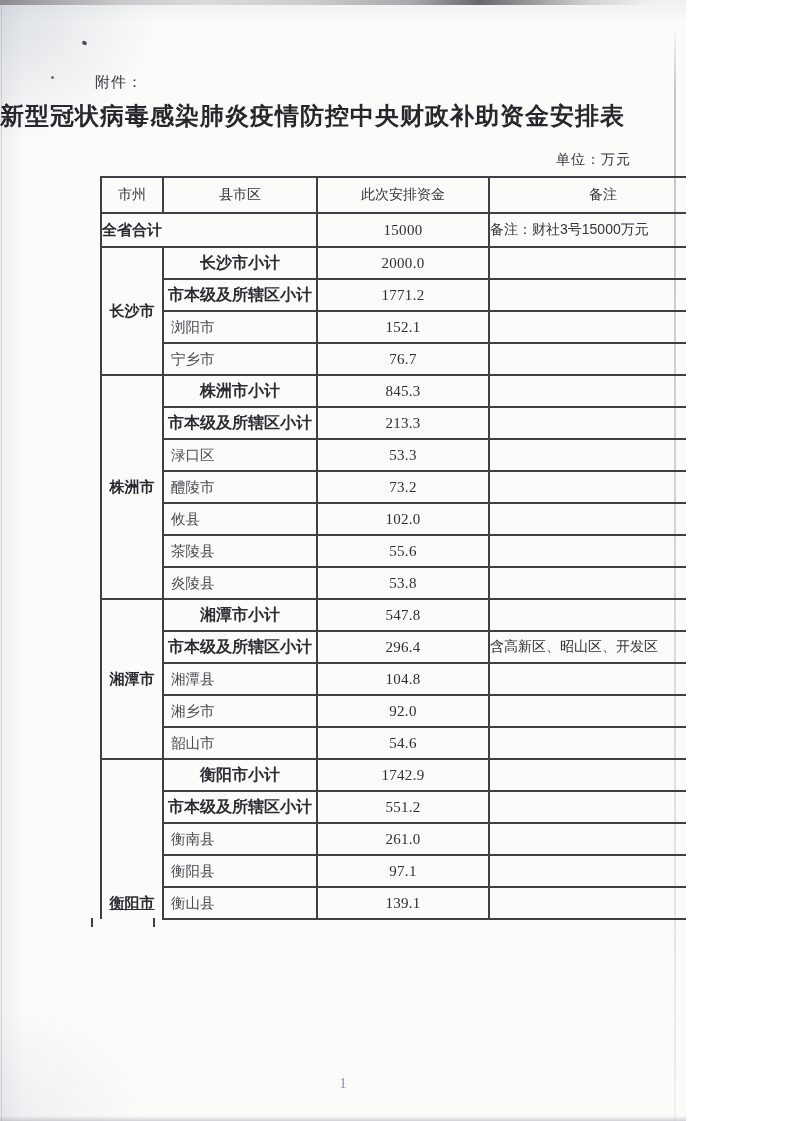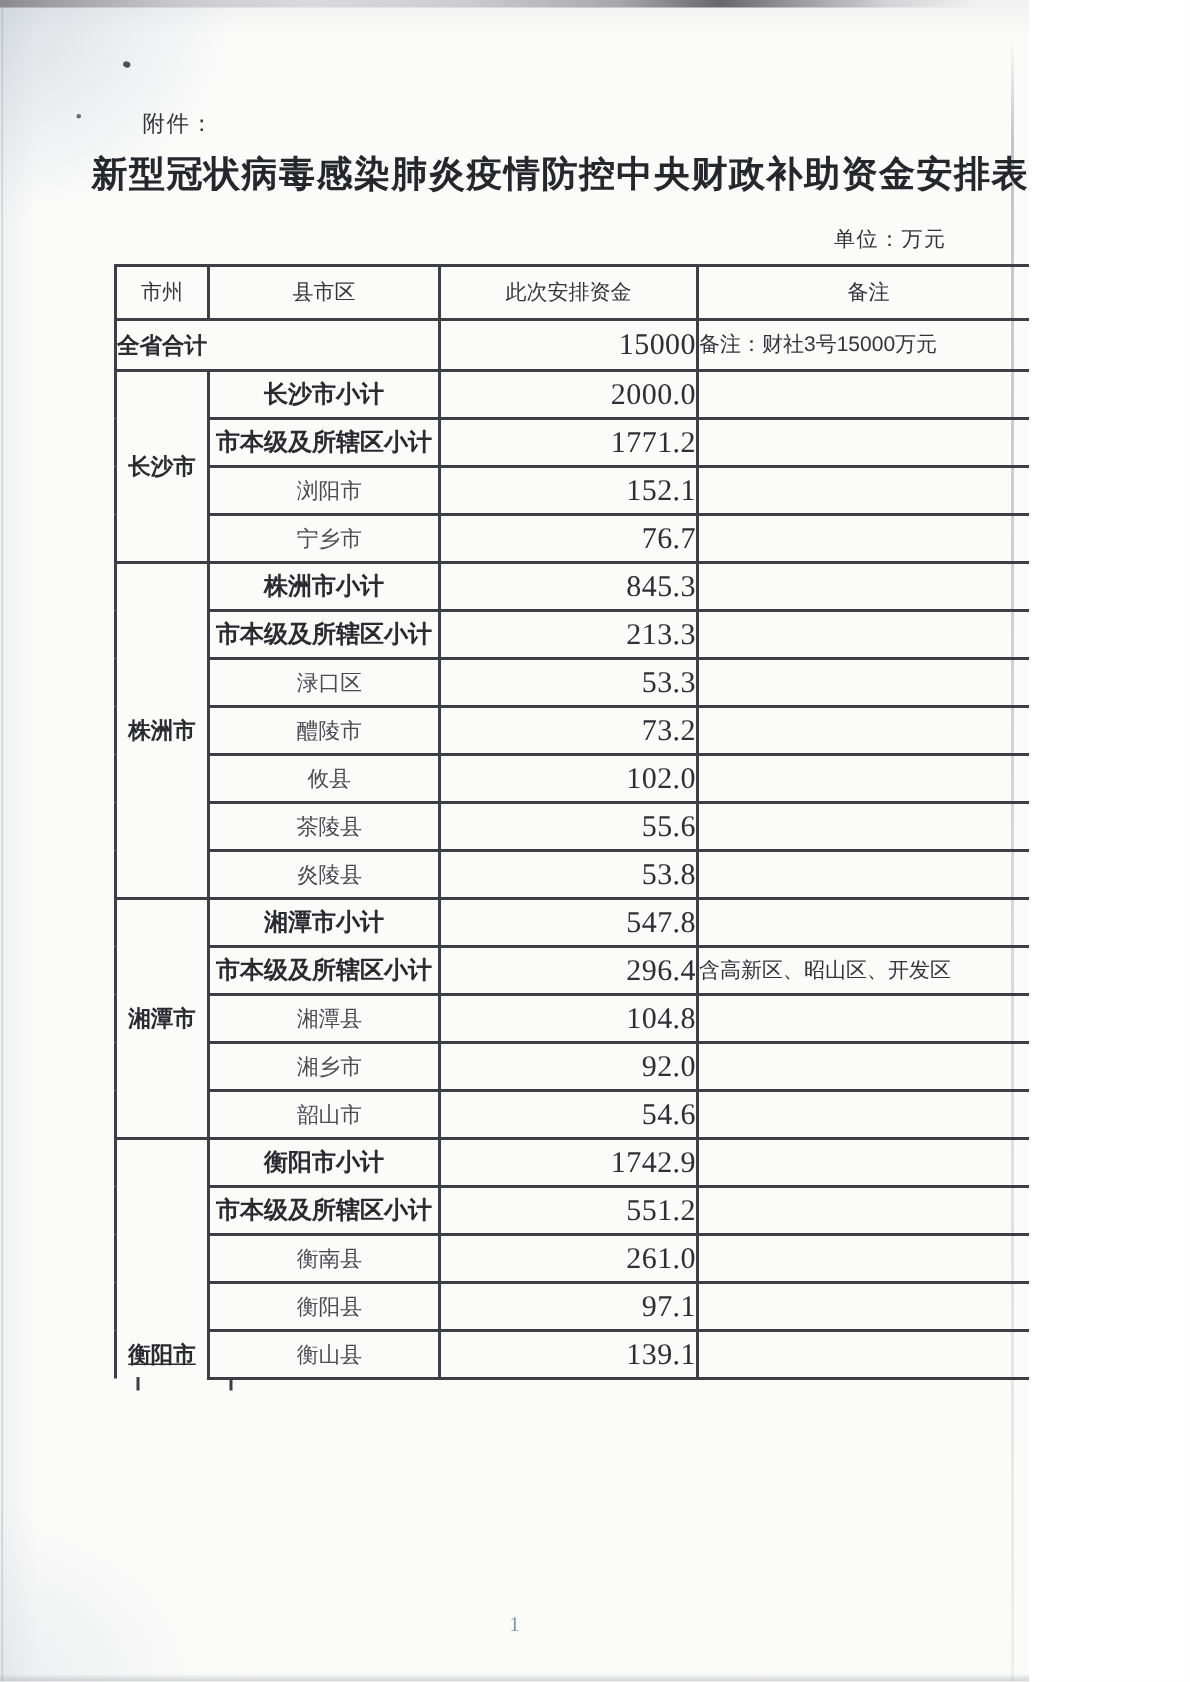--- a/index.html
+++ b/index.html
@@ -37,44 +37,44 @@
     position: absolute; left: 0; right: 0; bottom: 0; height: 5px;
     background: linear-gradient(0deg, rgba(165,168,175,0.5), rgba(165,168,175,0));
   }
   .speck { position: absolute; background: #4e4e54; border-radius: 50%; }
   .speck-1 { left: 82px; top: 41px; width: 5px; height: 4px; transform: rotate(25deg); }
   .speck-2 { left: 51px; top: 76px; width: 3px; height: 3px; background: #6b6b71; }
 
   .attachment { position: absolute; left: 95px; top: 73px; font-size: 15px; letter-spacing: 1px; color: #33333a; }
   .title {
     position: absolute; left: 0; top: 100px; width: 100%; margin: 0;
-    text-align: right; font-size: 24px; font-weight: bold; letter-spacing: 1px; color: #26262d;
+    text-align: left; font-size: 24px; font-weight: bold; letter-spacing: 1px; color: #26262d;
   }
   .unit { position: absolute; left: 556px; top: 151px; font-size: 14px; letter-spacing: 1px; color: #33333a; }
 
   .doc-table {
-    position: absolute; left: 76px; top: 176px; width: 616px;
+    position: absolute; left: 100px; top: 176px; width: 616px;
     border-collapse: collapse; table-layout: fixed;
   }
   .doc-table th, .doc-table td {
     border: 2px solid #3e3e46; padding: 0; overflow: hidden; white-space: nowrap;
   }
   .doc-table th { font-weight: normal; font-size: 14px; height: 36px; text-align: center; color: #34343c; }
   .total-row td { height: 34px; }
   .total-label { text-align: left; font-weight: bold; font-size: 15px; }
   .amount {
-    text-align: right; font-family: "Liberation Serif", "DejaVu Serif", serif;
-    font-size: 20px; letter-spacing: 0.3px; color: #2e2e36;
+    text-align: center; font-family: "Liberation Serif", "DejaVu Serif", serif;
+    font-size: 15px; letter-spacing: 0.3px; color: #2e2e36;
   }
   .remark { text-align: left; padding-left: 7px; font-size: 14px; color: #33333b; }
   .data-row td { height: 32px; }
   .city { text-align: center; font-weight: bold; font-size: 15px; color: #2a2a31; }
   .city.open-bottom { border-bottom: none; vertical-align: bottom; padding-bottom: 6px; text-decoration: underline; }
   .district.subtotal { text-align: center; font-weight: bold; font-size: 16px; color: #2a2a31; }
-  .district.county { text-align: center; padding-left: 7px; font-size: 14.5px; font-weight: normal; color: #4b4b54; }
+  .district.county { text-align: left; padding-left: 7px; font-size: 14.5px; font-weight: normal; color: #4b4b54; }
 
   .stub { position: absolute; width: 2px; height: 9px; background: #3e3e46; }
 
   .page-num {
     position: absolute; left: 0; top: 1076px; width: 100%; text-align: center;
     font-size: 14px; color: #8791a5; font-family: "Liberation Serif", "DejaVu Serif", serif;
   }
 </style>
 </head>
 <body>

